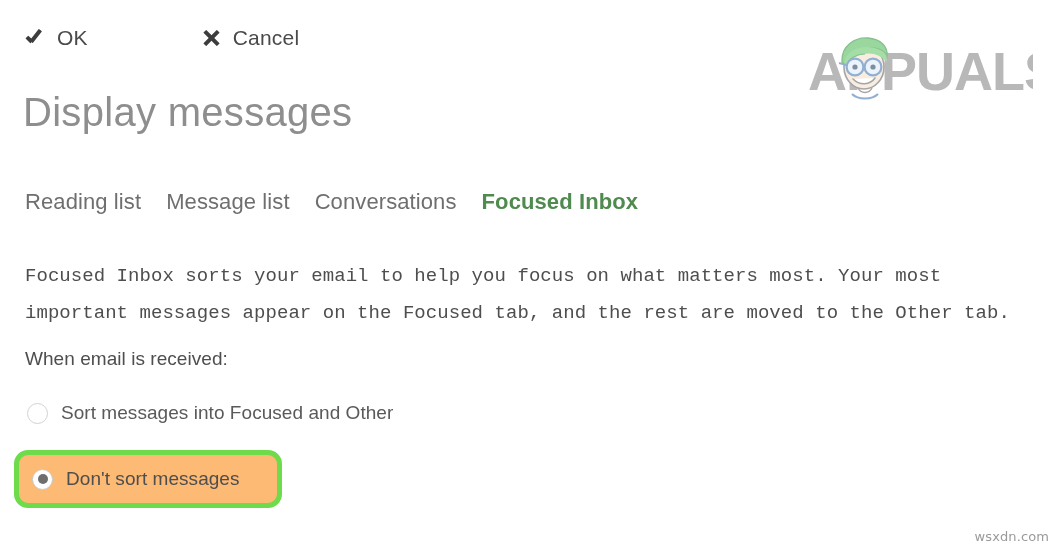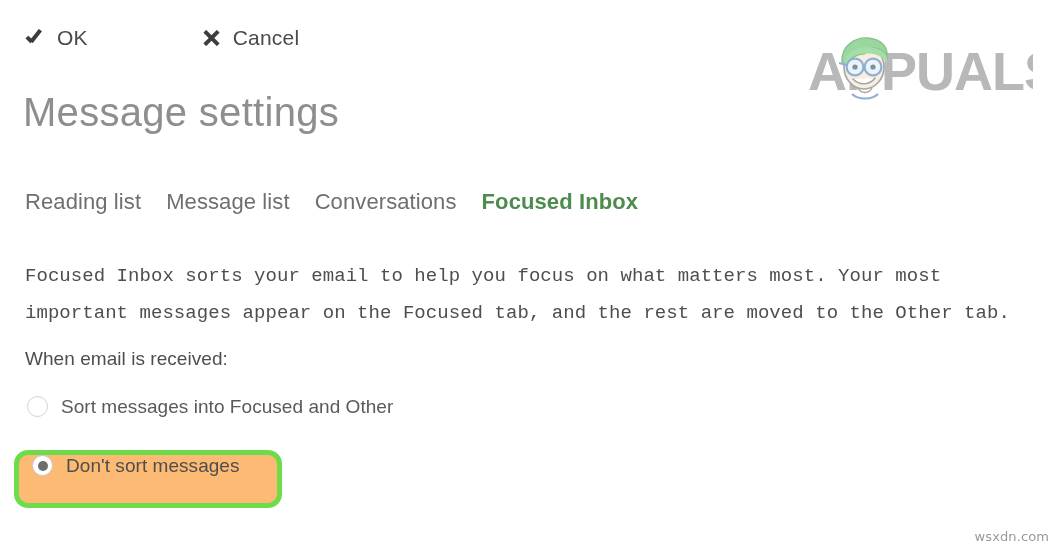--- a/index.html
+++ b/index.html
@@ -145,21 +145,21 @@
   }
 
   
   .radio-group {
     position: absolute;
     top: 396px;
     left: 25px;
   }
   .radio-row {
     display: flex;
-    align-items: flex-start;
+    align-items: center;
     cursor: pointer;
     height: 34px;
     box-sizing: border-box;
   }
   .radio-row.first { margin-left: 2px; }
   .radio-row.second {
     margin-top: 20px;
     margin-left: -11px;
     padding-left: 13px;
     padding-right: 0;
@@ -231,21 +231,21 @@
   <button class="cmd-btn">
     <span class="cmd-icon ico-check"></span>
     <span class="cmd-label">OK</span>
   </button>
   <button class="cmd-btn">
     <span class="cmd-icon ico-x"></span>
     <span class="cmd-label">Cancel</span>
   </button>
 </div>
 
-<div class="page-title">Message settings</div>
+<div class="page-title">Display messages</div>
 
 <div class="tabs">
   <div class="tab">Reading list</div>
   <div class="tab">Message list</div>
   <div class="tab">Conversations</div>
   <div class="tab active">Focused Inbox</div>
 </div>
 
 <div class="description">Focused Inbox sorts your email to help you focus on what matters most. Your most important messages appear on the Focused tab, and the rest are moved to the Other tab.</div>
 

